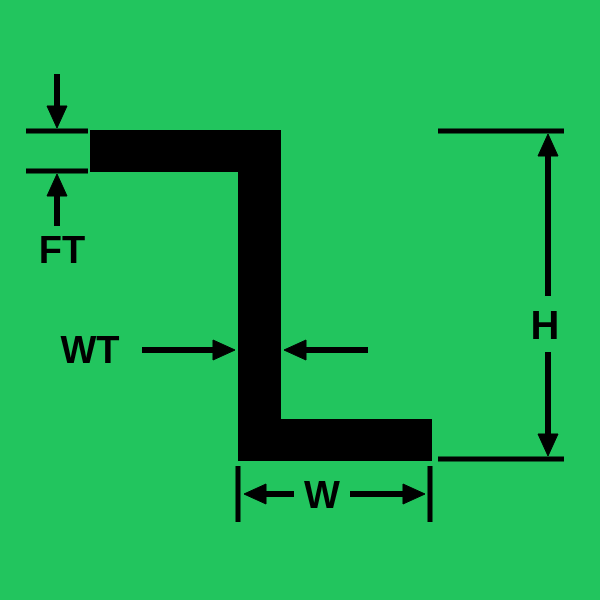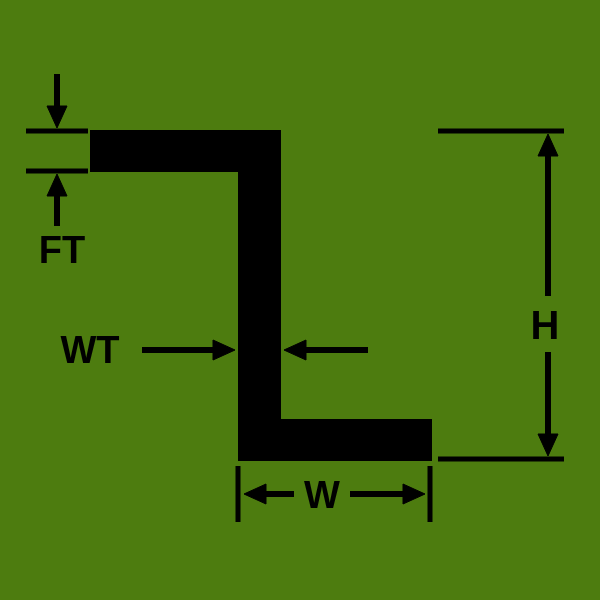--- a/index.html
+++ b/index.html
@@ -4,21 +4,21 @@
 <style>
   html, body {
     margin: 0;
     padding: 0;
     background: #ffffff;
   }
   .canvas {
     position: relative;
     width: 600px;
     height: 600px;
-    background: #4d7c0f;
+    background: #22c55e;
     overflow: hidden;
   }
   svg {
     display: block;
   }
   text.dim-label {
     font-family: "Liberation Sans", sans-serif;
     font-weight: bold;
     fill: #000000;
   }

